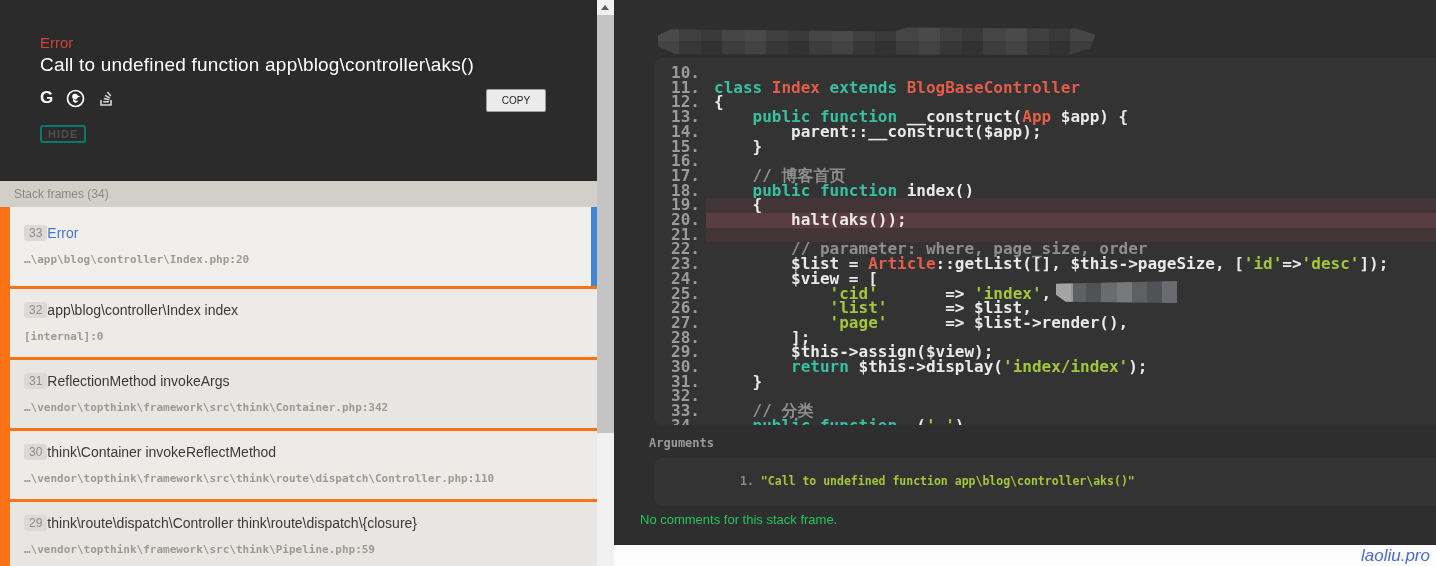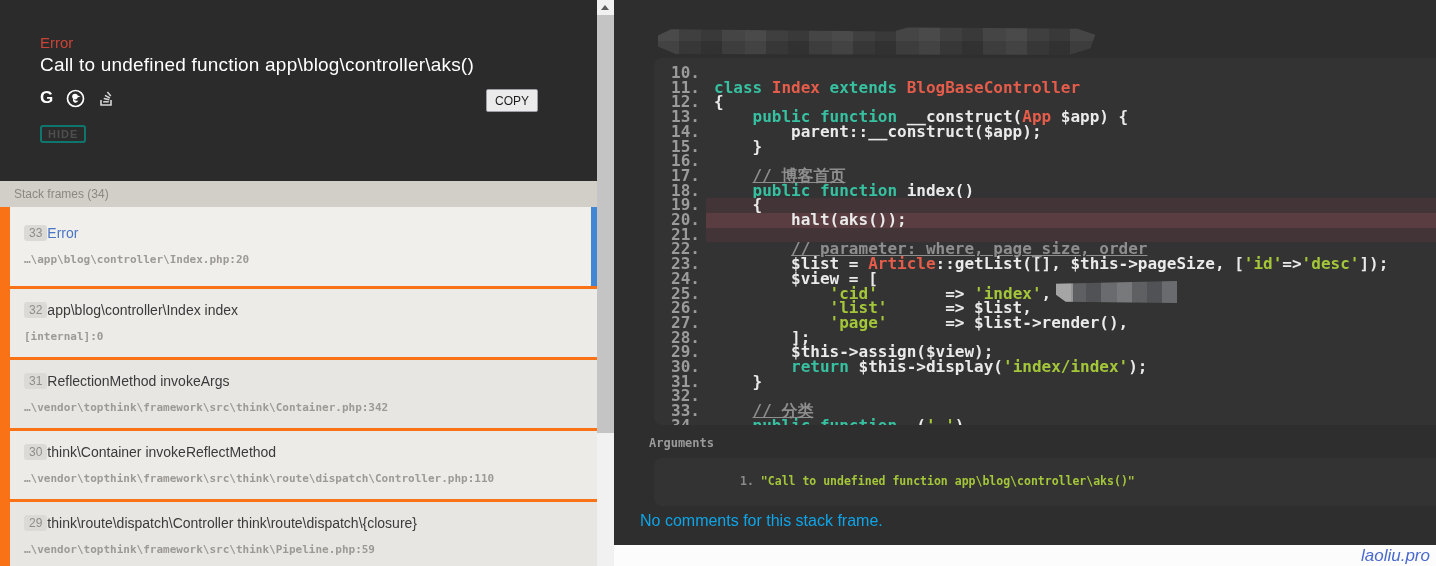--- a/index.html
+++ b/index.html
@@ -7,22 +7,22 @@
   .page { position:relative; width:1436px; height:566px; overflow:hidden; background:#ffffff; }
 
   
   .left-panel { position:absolute; left:0; top:0; width:597px; height:566px; background:#f97316; }
   .exc-header { position:relative; width:100%; height:181px; background:#2b2b2b; }
   .exc-label { position:absolute; left:40px; top:34px; font-size:15px; color:#cb4437; }
   .exc-title { position:absolute; left:40px; top:54px; font-size:19px; color:#ffffff; letter-spacing:0.2px; }
   .search-icons { position:absolute; left:40px; top:88px; display:flex; align-items:center; gap:13px; height:20px; }
   .g-icon { color:#ffffff; font-weight:bold; font-size:17px; line-height:18px; cursor:pointer; }
   .svg-icon { display:block; cursor:pointer; }
-  .copy-btn { position:absolute; left:486px; top:89px; width:52px; height:23px; background:#ebebeb;
-              border:1px solid #9d9da6; border-radius:2px; font-size:12px; color:#1c1c1c;
+  .copy-btn { position:absolute; left:486px; top:89px; width:60px; height:23px; background:#ebebeb;
+              border:1px solid #9d9da6; border-radius:2px; font-size:10px; color:#1c1c1c;
               font-family:"Liberation Sans",sans-serif; cursor:pointer; }
   .hide-btn { position:absolute; left:40px; top:125px; padding:1px 6px; border:2px solid #0f766e; border-radius:3px;
               background:transparent; color:#4e4e4e; font-weight:bold; font-size:11px; letter-spacing:1px; cursor:pointer; }
 
   .frames-header { height:26px; background:#d2cfc9; color:#8b8882; font-size:12px; line-height:26px; padding-left:14px; }
   .frames-list { padding-left:10px; }
   .frame { position:relative; padding:13px 16px 14px 14px; margin-bottom:3px; background:#e8e6e3; cursor:pointer; }
   .frame.alt { background:#edebe8; }
   .frame.active { background:#f1efec; padding-top:18px; padding-bottom:20px; }
   .frame.active::after { content:""; position:absolute; right:0; top:0; bottom:0; width:6px; background:#4187d3; }
@@ -50,35 +50,35 @@
   .code-block { position:absolute; left:40px; top:58px; right:0; height:367px; background:#333333;
                 border-radius:8px 0 0 8px; overflow:hidden; padding-top:8px; }
   .crow { display:flex; line-height:14.7px; font-family:"DejaVu Sans Mono", monospace; font-weight:bold; font-size:16px;justify-content:flex-end; }
   .crow .ln { flex:0 0 52px; text-align:right; padding-right:6px; color:#9b9b9b; }
   .crow .ctext { flex:1; padding-left:8px; white-space:pre; color:#eaeaea; }
   .crow.hl-soft .ctext { background:#433438; }
   .crow.hl .ctext { background:#5a3d41; }
   .ctext .k { color:#36c1a1; }
   .ctext .cls { color:#e55d4a; }
   .ctext .str { color:#a4c639; }
-  .ctext .com { color:#8e8e8e;text-decoration:underline; }
+  .ctext .com { color:#8e8e8e; }
   .ctext .pl { color:#eaeaea; }
   .mosaic-box { position:absolute; left:442px; top:281px; width:121px; height:22px;
     background:
       repeating-linear-gradient(90deg, rgba(255,255,255,0.20) 0 15px, rgba(255,255,255,0.05) 15px 30px, rgba(0,0,0,0.06) 30px 45px, rgba(255,255,255,0.12) 45px 61px),
       linear-gradient(90deg, #8f8f8f 0 17px, #55575a 17px 100%);
     clip-path: polygon(0 12%, 100% 0, 100% 100%, 8% 94%, 0 62%);
   }
   .args-label { position:absolute; left:35px; top:436px; font-family:"DejaVu Sans Mono", monospace; font-weight:bold;
                 font-size:12px; color:#9a9a9a; }
   .args-box { position:absolute; left:40px; top:458px; right:0; height:48px; background:#333333; border-radius:8px 0 0 8px; }
   .args-item { position:absolute; left:86px; top:16px; font-family:"DejaVu Sans Mono", monospace; font-weight:bold; font-size:11.5px; }
   .args-index { color:#8b8b8b; margin-right:7px; }
   .args-value { color:#a4c639; }
-  .no-comments { position:absolute; left:26px; top:512px; font-size:16px; color:#0ea5e9; }
+  .no-comments { position:absolute; left:26px; top:512px; font-size:13px; color:#22c55e; }
   .right-footer { position:absolute; left:0; bottom:0; width:822px; height:21px; background:#fcfcfc; text-align:right; }
   .watermark { font-style:italic; font-size:17px; color:#4a6ace; padding-right:6px; line-height:21px; }
 </style>
 </head>
 <body>
 
 <div class="page">
 
   <div class="left-panel">
     <div class="exc-header">

